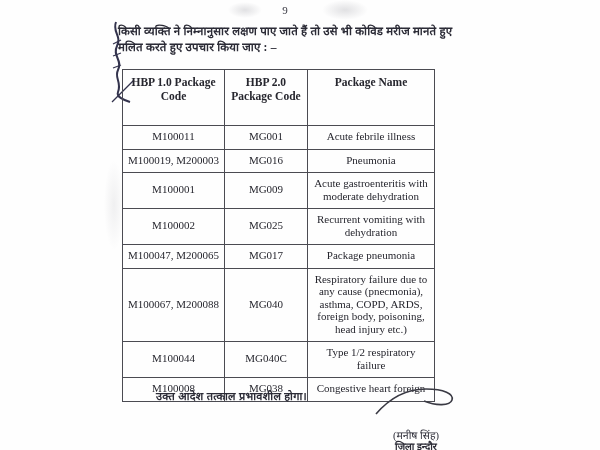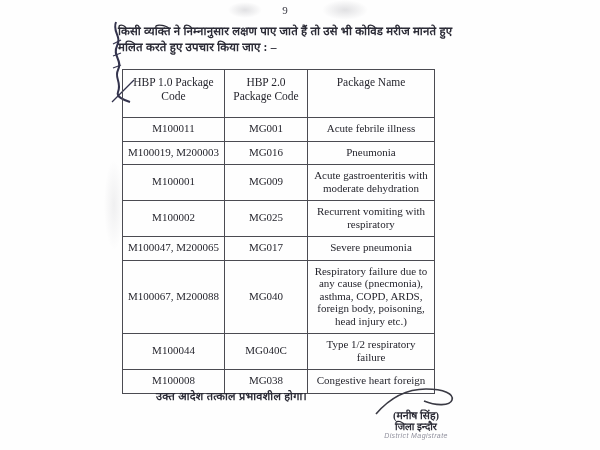--- a/index.html
+++ b/index.html
@@ -22,33 +22,33 @@
            font-size:11.5px; line-height:16px; font-weight:bold; color:#2b2b36;
            text-align:justify; letter-spacing:.2px; }
 
   .margin-stamp { position:absolute; left:110px; top:20px; width:26px; height:84px; }
 
   table.pkg { position:absolute; left:122px; top:69px; width:312px;
               border-collapse:collapse; table-layout:fixed;
               font-size:11px; line-height:12.5px; }
   table.pkg th, table.pkg td { border:1px solid #4b4b52; text-align:center;
               vertical-align:middle; padding:4px 3px 6px; color:#26262e; }
-  table.pkg th { font-weight:normal; font-size:11.5px; line-height:14px;
-              padding:5px 3px 14px; vertical-align:top; }
+  table.pkg th { font-weight:bold; font-size:11.5px; line-height:14px;
+              padding:5px 3px 22px; vertical-align:top; }
   table.pkg td.c0 { width:102px; }
   table.pkg td.c1 { width:83px;margin-top:28px;  }
   table.pkg td.c2 { width:127px; }
   col.c0 { width:102px; } col.c1 { width:83px; } col.c2 { width:127px; }
 
   .order-note { position:absolute; left:156px; top:388px; font-size:11px; font-weight:bold;
                 color:#2b2b36; letter-spacing:.3px; }
 
   .sig-block { position:absolute; left:346px; top:410px; width:140px; text-align:center;
                color:#2b2b36; }
-  .sig-name  { font-size:10.5px; font-weight:bold; line-height:11px; }
+  .sig-name  { font-size:10.5px; font-weight:normal; line-height:11px;margin-top:20px; }
   .sig-title { font-size:10px;   font-weight:bold; line-height:11px; }
   .sig-dist  { font-size:10px;   font-weight:bold; line-height:11px; }
   .sig-stamp { font-size:7px; font-style:italic; color:#8f8f9c; line-height:8px;
                font-family:"Liberation Sans", sans-serif; letter-spacing:.4px; }
 
   .signature-svg { position:absolute; left:374px; top:386px; width:92px; height:30px; }
 </style>
 </head>
 <body>
 
@@ -97,26 +97,26 @@
           <td class="c2">Pneumonia</td>
         </tr>
         <tr>
           <td class="c0">M100001</td>
           <td class="c1">MG009</td>
           <td class="c2">Acute gastroenteritis with moderate dehydration</td>
         </tr>
         <tr>
           <td class="c0">M100002</td>
           <td class="c1">MG025</td>
-          <td class="c2">Recurrent vomiting with respiratory</td>
+          <td class="c2">Recurrent vomiting with dehydration</td>
         </tr>
         <tr>
           <td class="c0">M100047, M200065</td>
           <td class="c1">MG017</td>
-          <td class="c2">Severe pneumonia</td>
+          <td class="c2">Package pneumonia</td>
         </tr>
         <tr>
           <td class="c0">M100067, M200088</td>
           <td class="c1">MG040</td>
           <td class="c2">Respiratory failure due to any cause (pnecmonia), asthma, COPD, ARDS, foreign body, poisoning, head injury etc.)</td>
         </tr>
         <tr>
           <td class="c0">M100044</td>
           <td class="c1">MG040C</td>
           <td class="c2">Type 1/2 respiratory failure</td>

